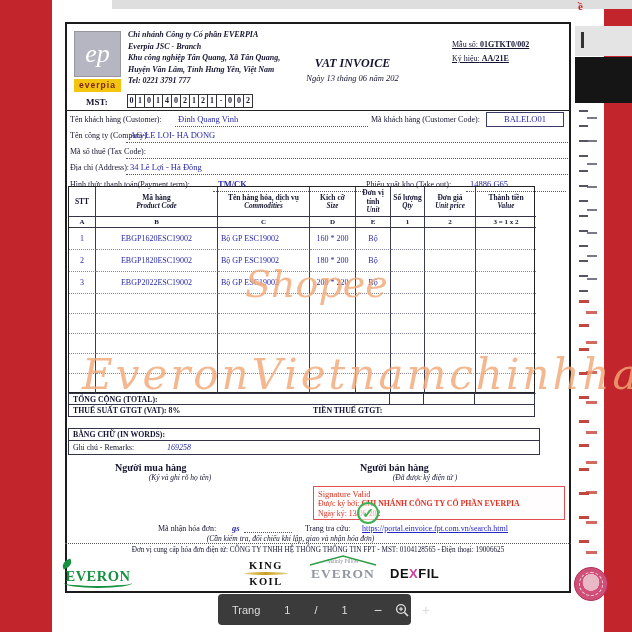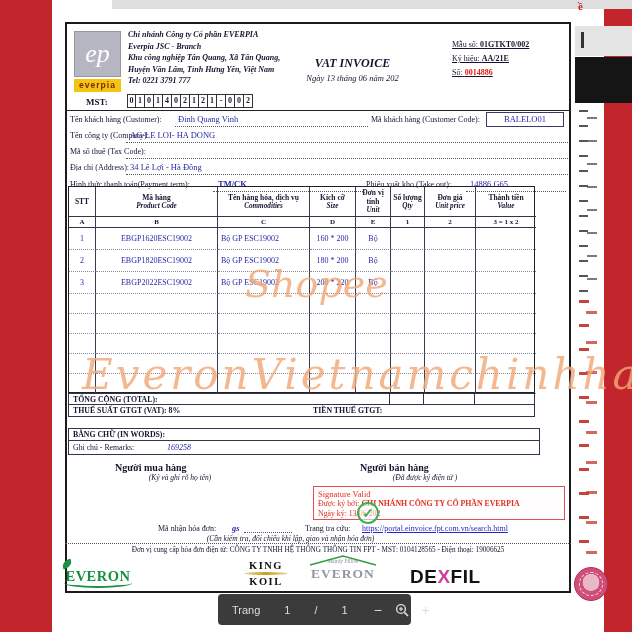--- a/index.html
+++ b/index.html
@@ -100,22 +100,22 @@
               background:#169140; border-radius:80% 0 80% 0; transform:rotate(-20deg); }
   .b-artemis { left:150px; top:562px; width:90px; font-size:17px; font-weight:bold; font-style:italic; color:#c13a58; }
   .b-kk { left:240px; top:560px; width:52px; text-align:center; color:#111; font-weight:bold;
           font-size:10.5px; letter-spacing:1.5px; line-height:11px; }
   .b-kk .swoosh { display:block; height:3px; margin:1px 4px; background:linear-gradient(90deg,#e8d28a,#c8a020,#e8d28a);
           border-radius:50%; }
   .b-ev2 { left:303px; top:558px; width:80px; text-align:center; }
   .b-ev2 .sub { font-size:5.5px; color:#8a8f98; display:block; border:none; font-weight:normal; }
   .b-ev2 .main { font-size:13.5px; font-weight:bold; color:#9197a1; letter-spacing:1px; }
   .b-ev2 svg { position:absolute; left:5px; top:-4px; }
-  .b-dexfil { left:410px; top:566px; width:60px; font-family:"Liberation Sans",sans-serif;
-              font-size:19px; font-weight:bold; color:#111; letter-spacing:.5px; }
+  .b-dexfil { left:390px; top:566px; width:60px; font-family:"Liberation Sans",sans-serif;
+              font-size:13px; font-weight:bold; color:#111; letter-spacing:.5px; }
   .b-dexfil .x { color:#cf3fa0; }
   .seal { left:574px; top:567px; width:34px; height:34px; border-radius:50%;
           background:radial-gradient(circle at 50% 45%, #e8b8c6 0 35%, #cf4f78 36% 100%);
           border:1px solid #b03055; }
   .seal::after { content:""; position:absolute; inset:4px; border:1px dashed #f3dde4; border-radius:50%; }
 
   
   .wm { font-family:"DejaVu Serif", serif; font-style:italic; color:rgba(242,168,120,.82); z-index:6; pointer-events:none; }
   .wm1 { left:245px; top:262px; font-size:38px; }
   .wm2 { left:82px; top:350px; font-size:42px; letter-spacing:3px; }
@@ -158,21 +158,20 @@
     <div>Huyện Văn Lâm, Tỉnh Hưng Yên, Việt Nam</div>
     <div>Tel: 0221 3791 777</div>
   </div>
 
   <div class="abs title-en">VAT INVOICE</div>
   <div class="abs title-date">Ngày 13  tháng 06 năm 202</div>
 
   <div class="abs meta">
     <div><span>Mẫu số:</span> <b>01GTKT0/002</b></div>
     <div><span>Ký hiệu:</span> <b>AA/21E</b></div>
-    <div><span>Số:</span> <span class="num">0014886</span></div>
   </div>
 
   <div class="abs mst-label">MST:</div>
   <div class="abs mst-row" id="mst-boxes">
       <span class="mst-cell">0</span>
       <span class="mst-cell">1</span>
       <span class="mst-cell">0</span>
       <span class="mst-cell">1</span>
       <span class="mst-cell">4</span>
       <span class="mst-cell">0</span>

